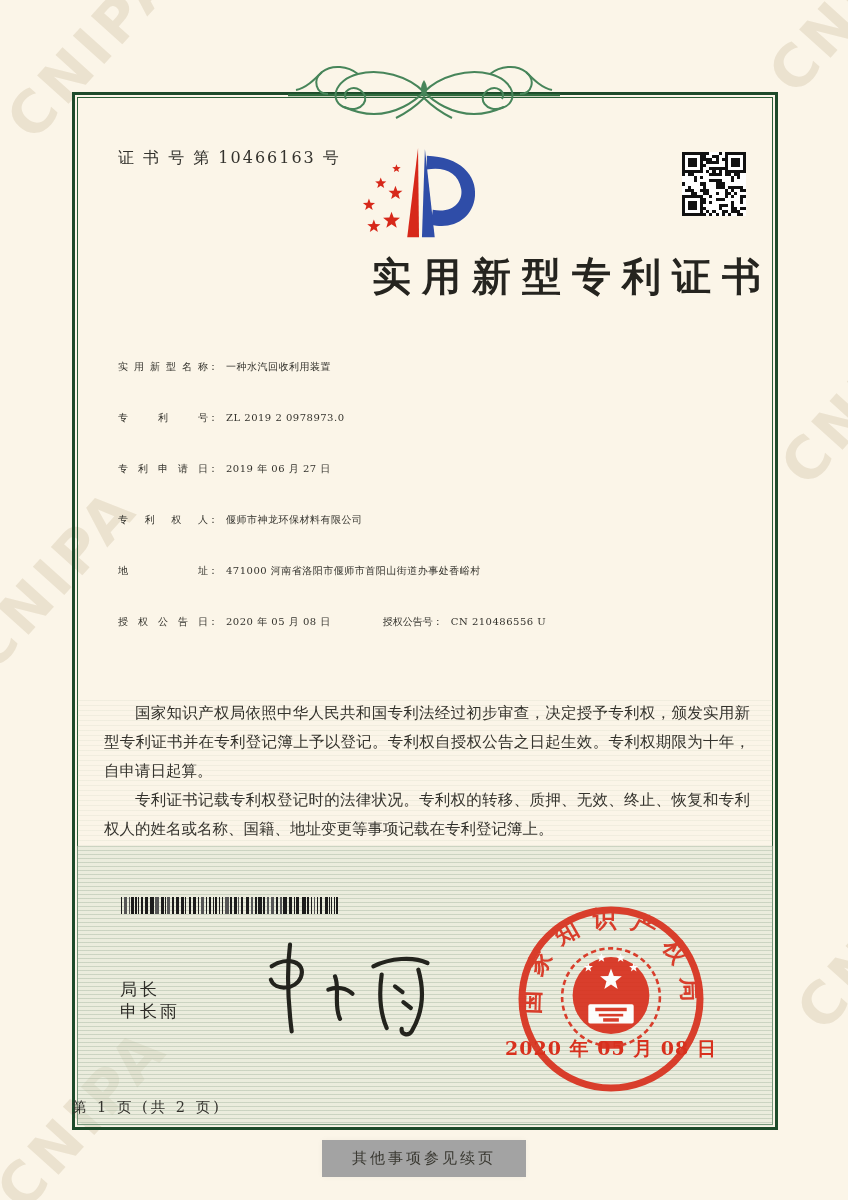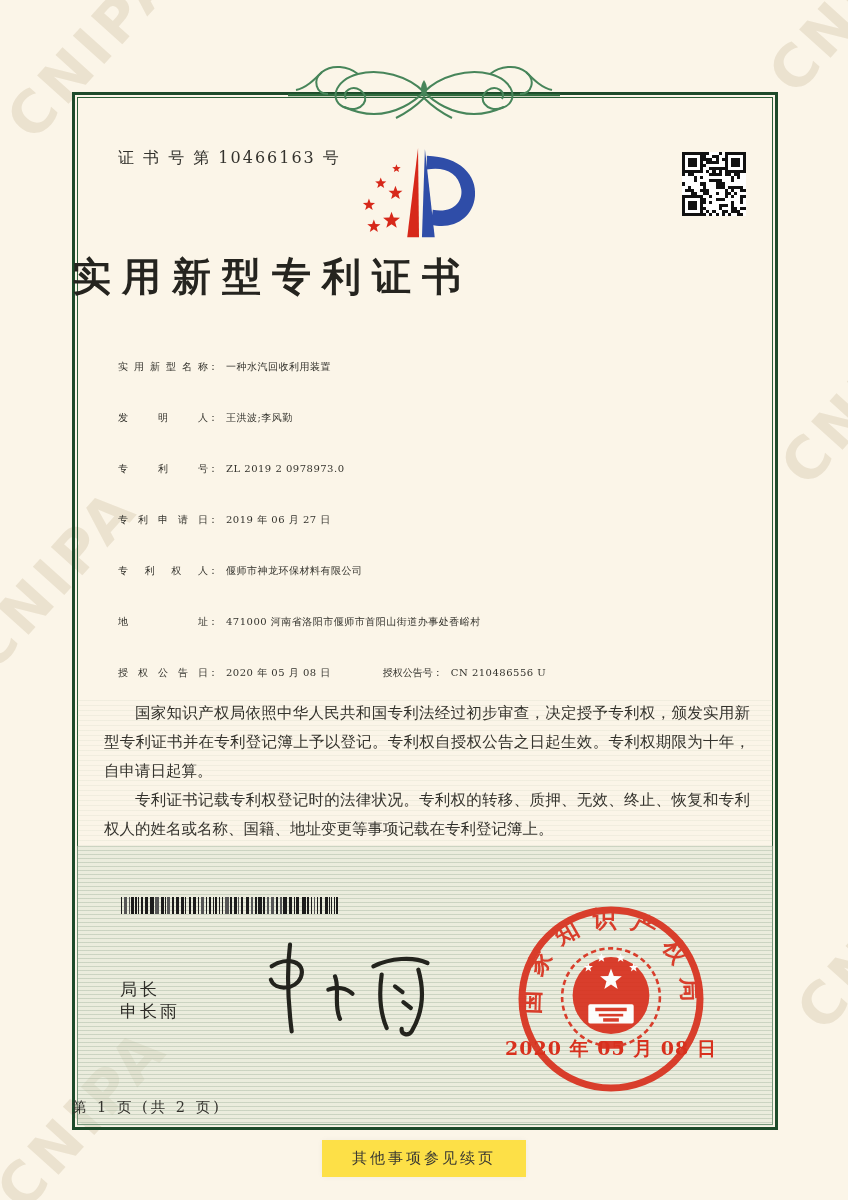--- a/index.html
+++ b/index.html
@@ -22,21 +22,21 @@
   .wave-band2{position:absolute;left:77px;top:700px;width:696px;height:146px;
      background-image:repeating-linear-gradient(180deg, rgba(150,168,142,0.10) 0 1px, rgba(0,0,0,0) 1px 5px);}
 
   .ornament{position:absolute;left:288px;top:58px;}
 
   .cert-no{position:absolute;left:118px;top:148px;font-size:16px;letter-spacing:2px;color:#33322d;}
 
   .logo{position:absolute;left:356px;top:144px;}
   .qr{position:absolute;left:682px;top:152px;width:64px;height:64px;background:#fff;}
 
-  .title{position:absolute;left:72px;top:250px;width:700px;text-align:left;
+  .title{position:absolute;left:72px;top:250px;width:700px;text-align:right;
      font-size:39px;font-weight:bold;letter-spacing:11px;color:#25241f;}
 
   .fields{position:absolute;left:118px;top:356px;width:640px;font-size:10px;color:#33322c;}
   .frow{margin-bottom:29px;line-height:22px;white-space:nowrap;}
   .flabel{display:inline-block;width:90px;text-align:justify;text-align-last:justify;vertical-align:top;}
   .fcolon{display:inline-block;margin-right:8px;}
   .fvalue{letter-spacing:0.5px;}
   .fgroup2{margin-left:52px;}
 
   .paras{position:absolute;left:104px;top:699px;width:646px;font-size:15.5px;line-height:29px;
@@ -50,21 +50,21 @@
   .signature{position:absolute;left:252px;top:938px;}
 
   .seal{position:absolute;left:515px;top:903px;}
   .seal-date{position:absolute;left:498px;top:1036px;width:226px;text-align:center;
      font-size:19px;color:#d8301d;letter-spacing:1px;font-weight:bold;}
 
   .page-info{position:absolute;left:72px;top:1098px;width:700px;text-align:left;
      font-size:14.5px;letter-spacing:3px;color:#33322d;}
 
   .cont-note{position:absolute;left:50%;top:1140px;transform:translateX(-50%);
-     background:#fde047;padding:9px 30px;font-size:15px;letter-spacing:3px;color:#3a3932;
+     background:#a3a3a3;padding:9px 30px;font-size:15px;letter-spacing:3px;color:#3a3932;
      box-shadow:0 0 6px rgba(0,0,0,0.04);}
 </style>
 </head>
 <body>
 
 <div class="page">
 
   <div class="wm" style="left:-18px;top:14px;">CNIPA</div>
   <div class="wm" style="left:744px;top:-32px;">CNIPA</div>
   <div class="wm" style="left:756px;top:360px;">CNIPA</div>
@@ -338,23 +338,20 @@
       </g>
   </svg>
 
   <div class="title">实用新型专利证书</div>
 
   <div class="fields">
     <div class="frow">
       <span class="flabel">实用新型名称</span><span class="fcolon">：</span><span class="fvalue">一种水汽回收利用装置</span>
     </div>
     <div class="frow">
-      <span class="flabel">发明人</span><span class="fcolon">：</span><span class="fvalue">王洪波;李风勤</span>
-    </div>
-    <div class="frow">
       <span class="flabel">专利号</span><span class="fcolon">：</span><span class="fvalue">ZL 2019 2 0978973.0</span>
     </div>
     <div class="frow">
       <span class="flabel">专利申请日</span><span class="fcolon">：</span><span class="fvalue">2019 年 06 月 27 日</span>
     </div>
     <div class="frow">
       <span class="flabel">专利权人</span><span class="fcolon">：</span><span class="fvalue">偃师市神龙环保材料有限公司</span>
     </div>
     <div class="frow">
       <span class="flabel">地址</span><span class="fcolon">：</span><span class="fvalue">471000 河南省洛阳市偃师市首阳山街道办事处香峪村</span>

